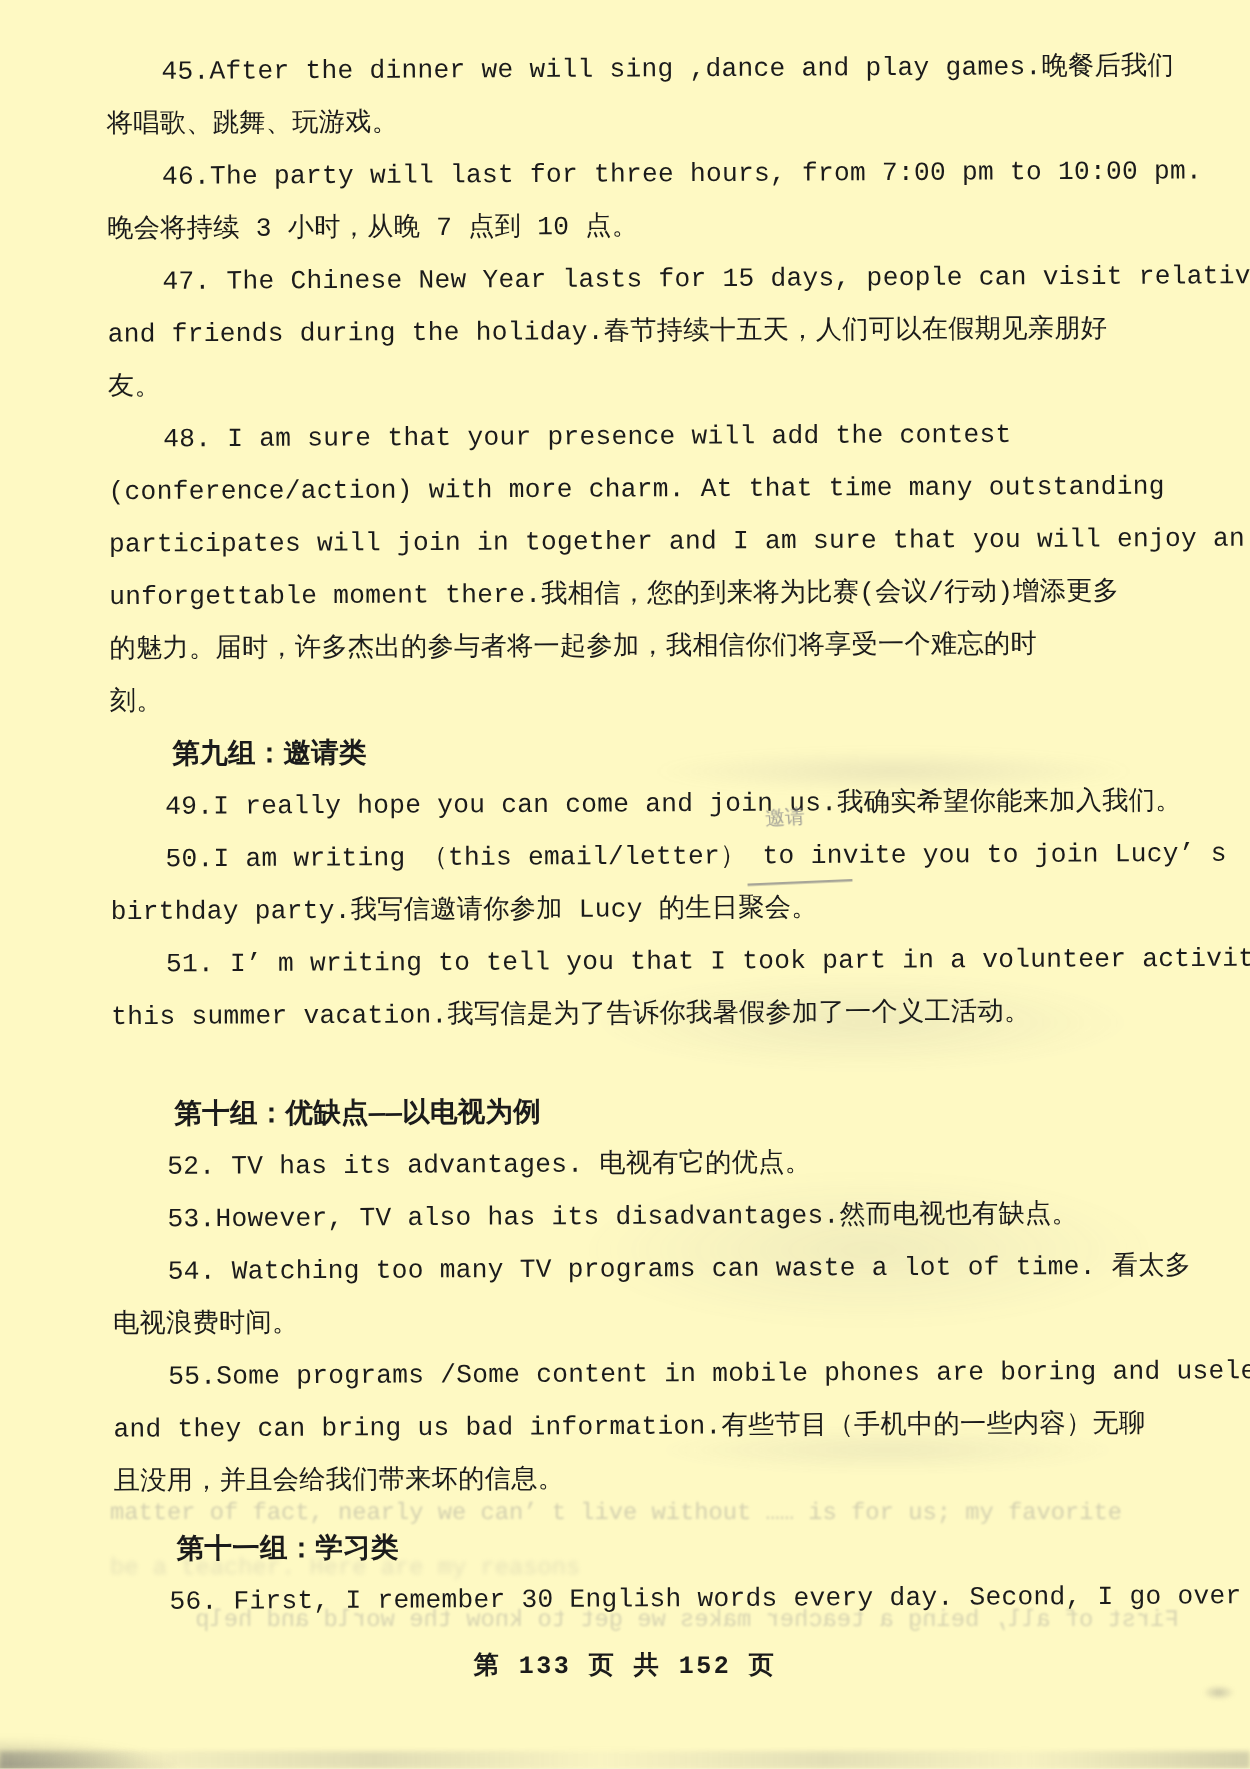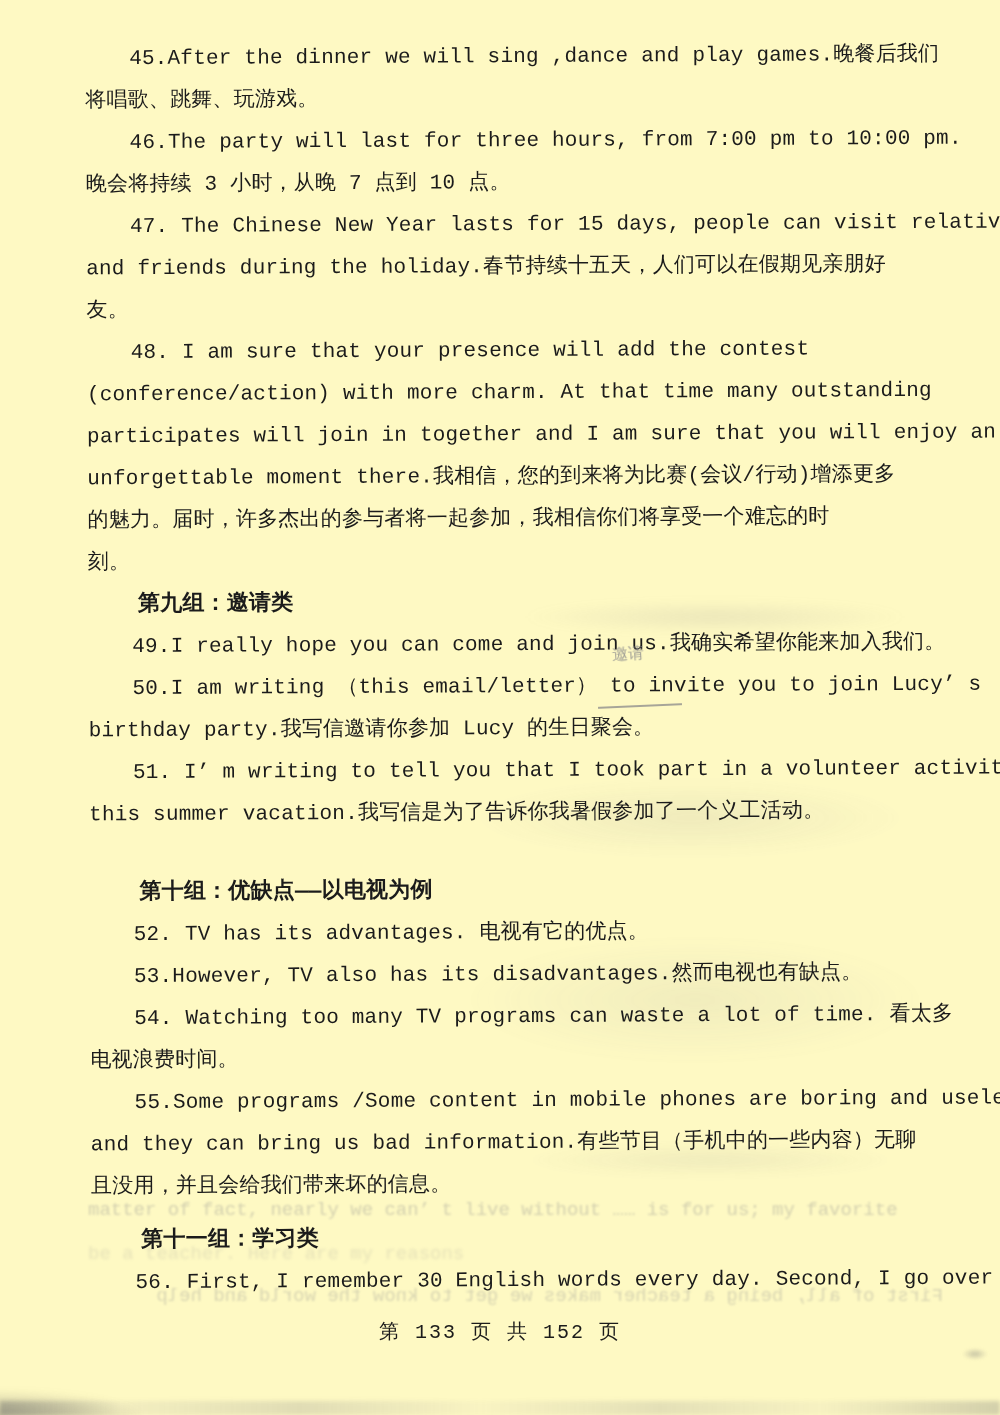--- a/index.html
+++ b/index.html
@@ -30,21 +30,21 @@
     white-space:nowrap;
   }
   .item .line.first{padding-left:44px;}
   .header-block .line{padding-left:50px;font-weight:bold;font-size:22px;}
   .gap-large{margin-top:36px;}
   .gap-small{margin-top:12px;}
 
   .footer{
     position:absolute;left:0;right:0;top:1318px;
     text-align:center;
-    font-size:20px;font-weight:normal;
+    font-size:20px;font-weight:bold;
     letter-spacing:2px;
     z-index:3;
   }
 
   
   .hand-note{
     position:absolute;left:612px;top:644px;
     font-size:16px;color:#8e8e8e;
     transform:rotate(-4deg);
     opacity:.8;filter:blur(.4px);

